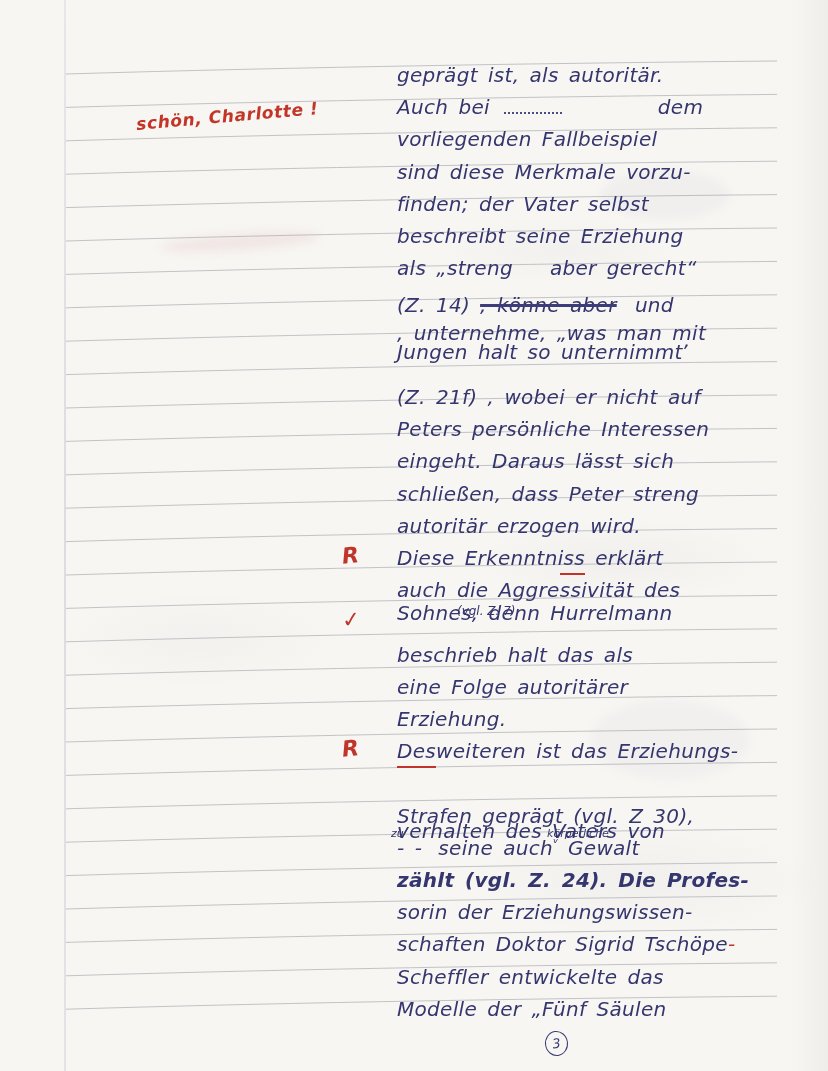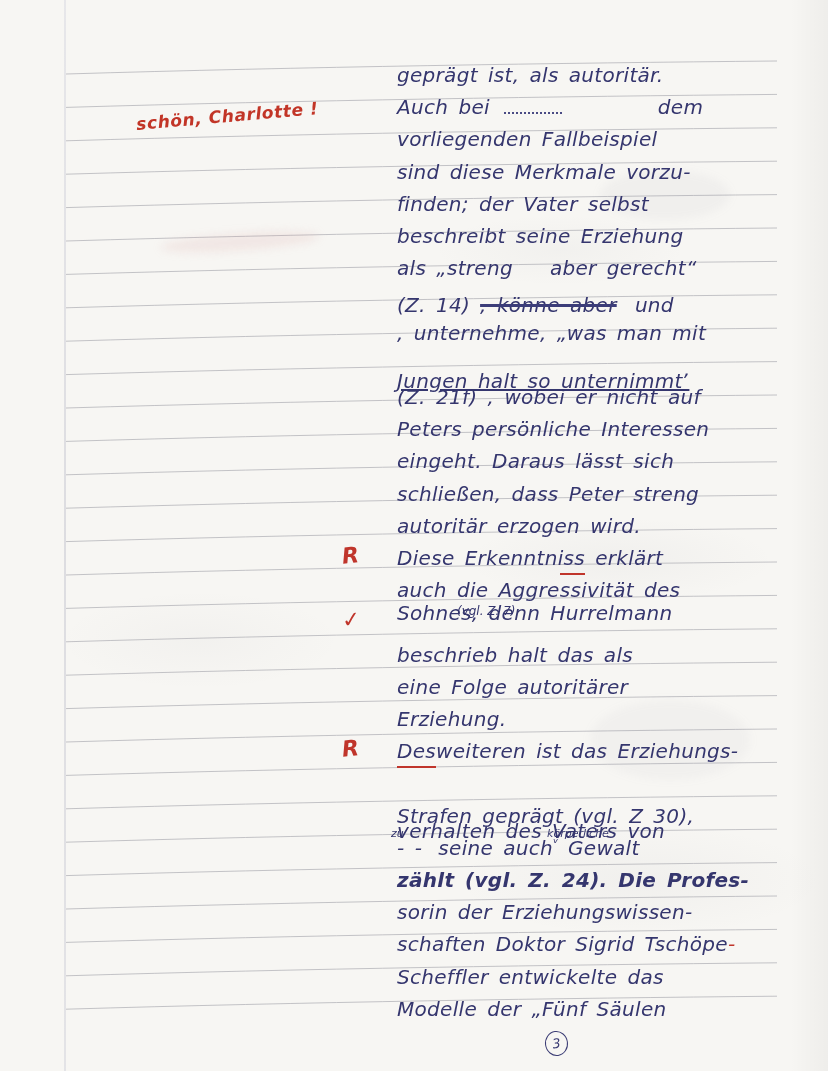--- a/index.html
+++ b/index.html
@@ -91,21 +91,21 @@
   <div>
       <div class="hw-line" style="top: 60px;"><span class="seg">geprägt ist, als autoritär.</span></div>
       <div class="hw-line" style="top: 92.2px;"><span class="seg">Auch bei</span><span class="seg gapdots"></span><span class="seg">dem</span></div>
       <div class="hw-line" style="top: 124.4px;"><span class="seg">vorliegenden Fallbeispiel</span></div>
       <div class="hw-line" style="top: 156.6px;"><span class="seg">sind diese Merkmale vorzu-</span></div>
       <div class="hw-line" style="top: 188.8px;"><span class="seg">finden; der Vater selbst</span></div>
       <div class="hw-line" style="top: 221px;"><span class="seg">beschreibt seine Erziehung</span></div>
       <div class="hw-line" style="top: 253.2px;"><span class="seg">als „streng</span><span class="seg" style="margin-left: 37px;">aber gerecht“</span></div>
       <div class="hw-line" style="top: 290px;"><span class="seg">(Z. 14)</span><span class="seg strike" style="margin-left: 10px;">, könne aber</span><span class="seg" style="margin-left: 8px;"> und</span></div>
       <div class="hw-line" style="top: 317.6px;"><span class="seg">, unternehme, „was man mit</span></div>
-      <div class="hw-line" style="top: 366px; text-decoration: underline;"><span class="seg">Jungen halt so unternimmtʼ</span></div>
+      <div class="hw-line" style="top: 337px;"><span class="seg">Jungen halt so unternimmtʼ</span></div>
       <div class="hw-line" style="top: 382px;"><span class="seg">(Z. 21f) , wobei er nicht auf</span></div>
       <div class="hw-line" style="top: 414.2px; text-align: center;"><span class="seg">Peters persönliche Interessen</span></div>
       <div class="hw-line" style="top: 446.4px;"><span class="seg">eingeht. Daraus lässt sich</span></div>
       <div class="hw-line" style="top: 478.6px;"><span class="seg">schließen, dass Peter streng</span></div>
       <div class="hw-line" style="top: 510.8px;"><span class="seg">autoritär erzogen wird.</span></div>
       <div class="hw-line" style="top: 543px;"><span class="seg">Diese Erkenntni</span><span class="seg redunder">ss</span><span class="seg"> erklärt</span></div>
       <div class="hw-line" style="top: 575.2px;"><span class="seg">auch </span><span class="seg rel">die<span class="sub">(vgl. Z. 7)</span></span><span class="seg"> Aggre</span><span class="seg redover">ss</span><span class="seg">ivität des</span></div>
       <div class="hw-line" style="top: 598px;"><span class="seg">Sohnes, denn Hurrelmann</span></div>
       <div class="hw-line" style="top: 639.6px;"><span class="seg">beschrieb halt das als</span></div>
       <div class="hw-line" style="top: 671.8px;"><span class="seg">eine Folge autoritärer</span></div>

